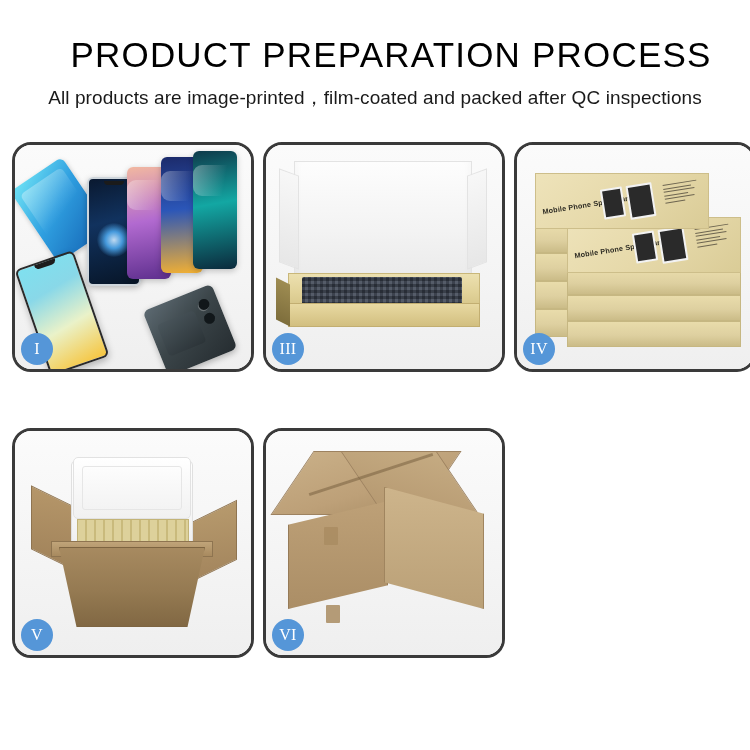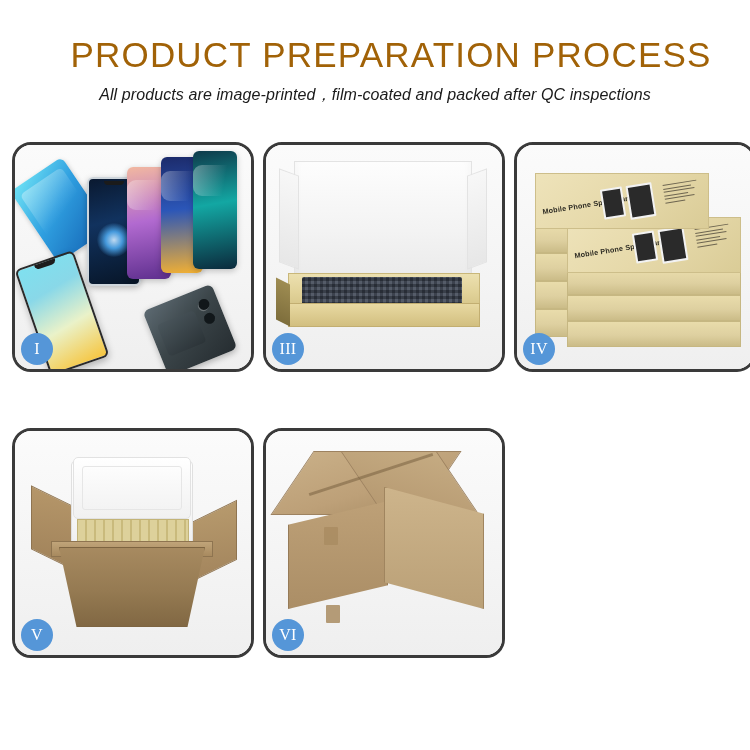--- a/index.html
+++ b/index.html
@@ -11,32 +11,31 @@
     position:relative;
   }
   #page{width:750px;height:750px;position:relative;}
 
   
   .header{padding-top:36px;text-align:center;}
   .title{
     font-size:35px;
     letter-spacing:1.2px;
     font-weight:400;
-    color:#a16207;
+    color:#000000;
     line-height:1.08;
     white-space:nowrap;
     padding-left:32px;
   }
   .subtitle{
-    font-size:16px;
+    font-size:19px;
     color:#1a1a1a;
     margin-top:11px;
     letter-spacing:.1px;
     white-space:nowrap;
-    font-style:italic;
   }
 
   
   .grid{
     position:absolute;
     left:12px;top:142px;
     width:728px;height:530px;
     display:grid;
     grid-template-columns:242px 242px 242px;
     grid-template-rows:230px 230px;

